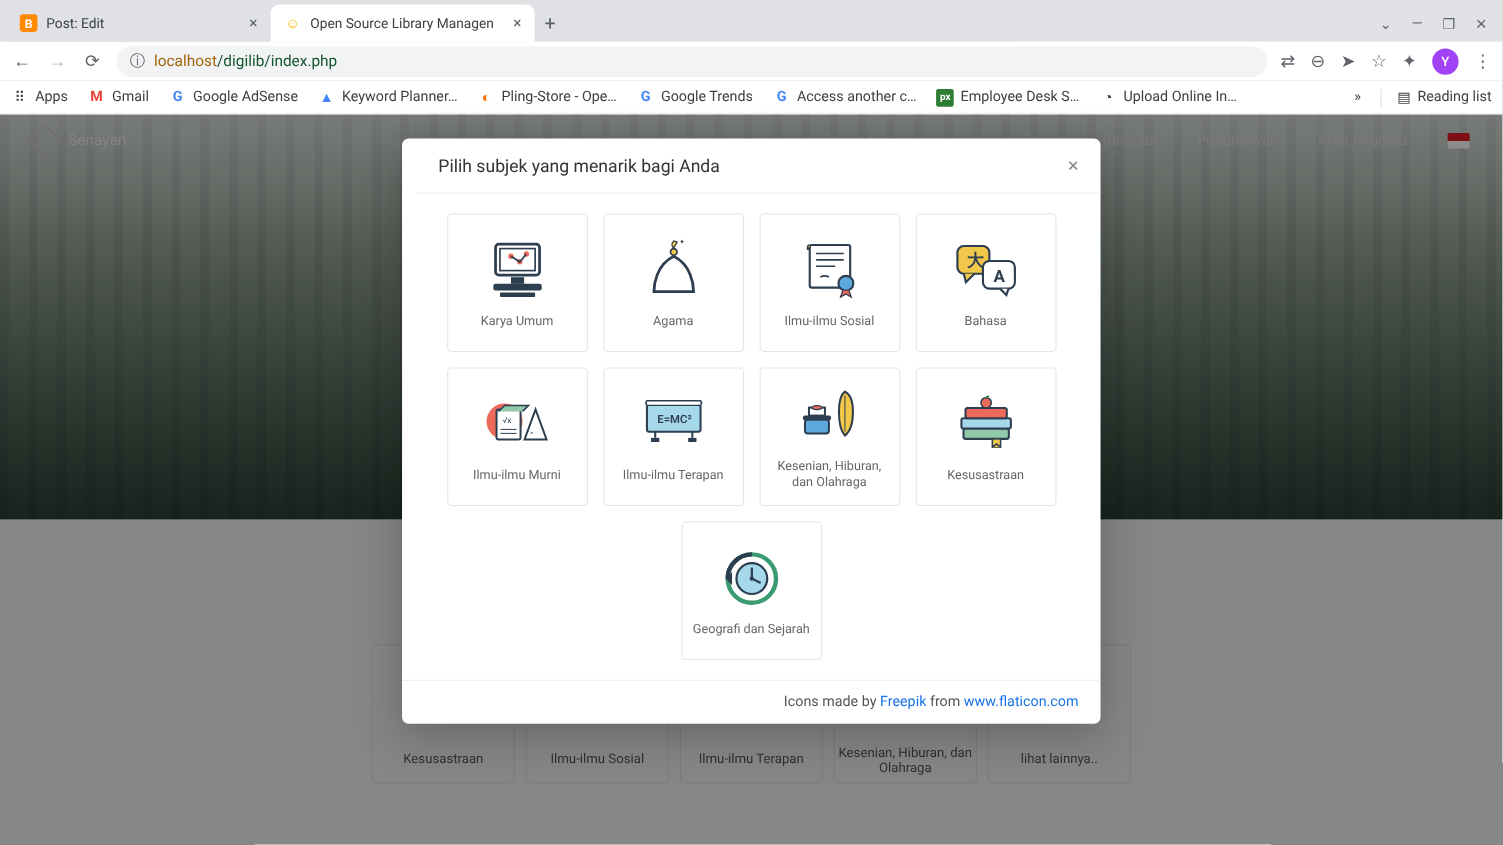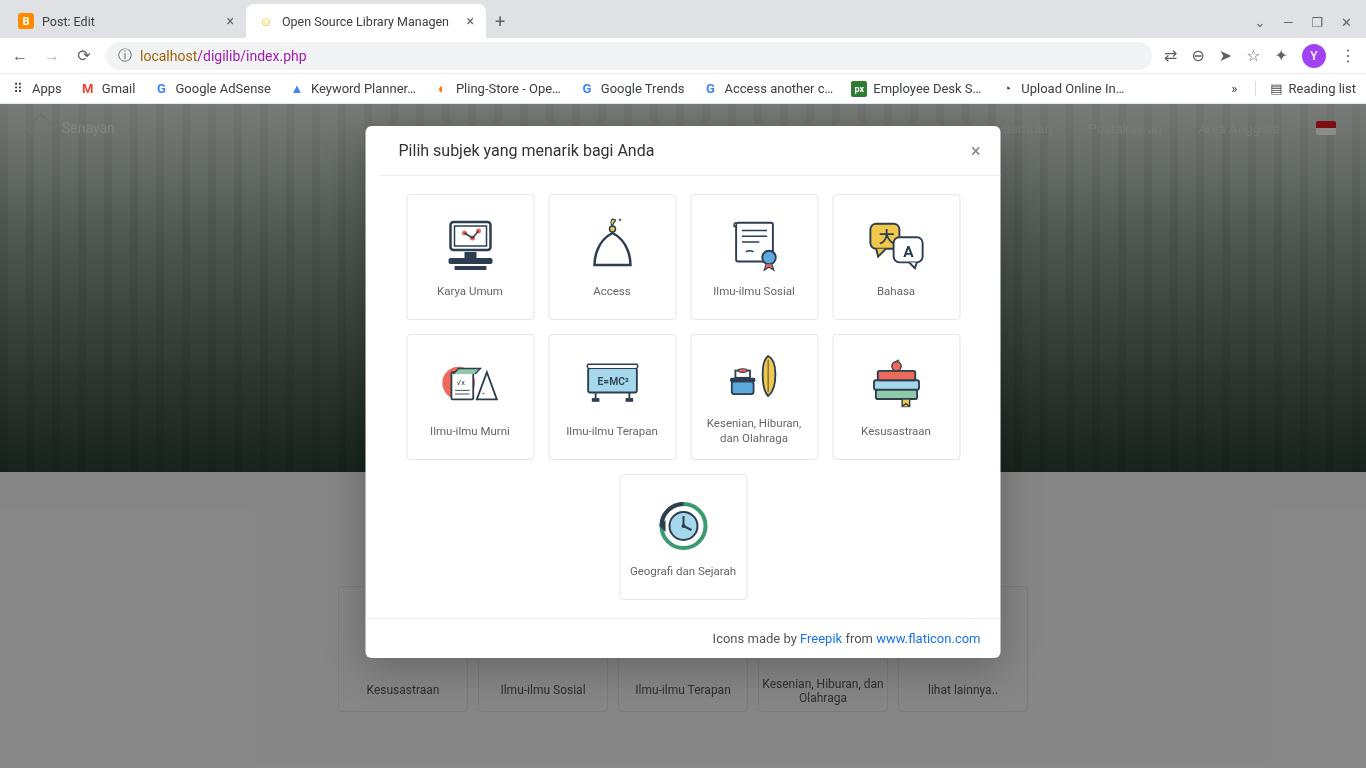--- a/index.html
+++ b/index.html
@@ -13,21 +13,21 @@
   .tab-title { flex: 1; white-space: nowrap; overflow: hidden; text-overflow: ellipsis; }
   .tab-close { font-size: 14px; color: #5f6368; }
   .new-tab { width: 28px; text-align: center; font-size: 18px; color: #5f6368; padding-bottom: 6px; }
   .win-controls { margin-left: auto; display: flex; gap: 18px; padding: 0 14px 8px 0; color: #5f6368; font-size: 13px; }
 
   .addr-bar { background: #fff; height: 36px; display: flex; align-items: center; padding: 0 10px; gap: 12px; border-bottom: 1px solid #e8eaed; }
   .addr-icon { color: #5f6368; font-size: 16px; width: 20px; text-align: center; }
   .addr-field { flex: 1; display: flex; align-items: center; background: #f1f3f4; border-radius: 16px; height: 28px; padding: 0 12px; gap: 8px; font-size: 14px; color: #202124; }
   .addr-field .info { color: #5f6368; font-size: 14px; }
   .addr-host { color: #a16207; }
-  .addr-path { color: #a21caf; }
+  .addr-path { color: #14532d; }
   .addr-right { display: flex; align-items: center; gap: 14px; color: #5f6368; font-size: 16px; }
   .avatar-circle { width: 24px; height: 24px; border-radius: 50%; background: #a142f4; color: #fff; display: flex; align-items: center; justify-content: center; font-size: 12px; font-weight: 500; }
 
   .bookmarks { background: #fff; height: 30px; display: flex; align-items: center; padding: 0 10px; gap: 18px; font-size: 13px; color: #3c4043; border-bottom: 1px solid #e8eaed; }
   .bm { display: flex; align-items: center; gap: 6px; white-space: nowrap; }
   .bm-ic { width: 16px; height: 16px; display: inline-flex; align-items: center; justify-content: center; font-size: 13px; }
   .bm-spacer { flex: 1; }
   .reading-list { display: flex; align-items: center; gap: 6px; }
 
   
@@ -220,21 +220,21 @@
 
     <div class="subject-card">
       <span class="ic">
         <svg width="60" height="58" viewBox="0 0 60 58">
             <path d="M30 18 C14 26 12 44 12 50 L48 50 C48 44 46 26 30 18 Z" fill="#fff" stroke="#2d3e50" stroke-width="2.5"></path>
             <circle cx="30" cy="14" r="3" fill="#f2c84b" stroke="#2d3e50" stroke-width="1.5"></circle>
             <path d="M30 4 C28 6 28 9 30 11 C30 8 33 7 33 5 Z" fill="#f2c84b" stroke="#2d3e50" stroke-width="1.2"></path>
             <text x="35" y="7" font-size="6" fill="#2d3e50">✦</text>
           </svg>
       </span>
-      <span class="lbl">Access</span>
+      <span class="lbl">Agama</span>
     </div>
 
     <div class="subject-card">
       <span class="ic">
         <svg width="62" height="56" viewBox="0 0 62 56">
             <path d="M14 6 L48 6 Q50 6 50 8 L50 44 Q50 46 48 46 L14 46 Q12 46 12 44 L12 8 Q12 6 14 6 Z" fill="#fff" stroke="#2d3e50" stroke-width="2"></path>
             <path d="M12 6 Q10 6 10 8 L10 10 Q12 10 12 8" fill="#f2c84b" stroke="#2d3e50" stroke-width="1.5"></path>
             <line x1="18" y1="14" x2="44" y2="14" stroke="#2d3e50" stroke-width="1.5"></line>
             <line x1="18" y1="20" x2="44" y2="20" stroke="#2d3e50" stroke-width="1.5"></line>
             <line x1="18" y1="26" x2="36" y2="26" stroke="#2d3e50" stroke-width="1.5"></line>

